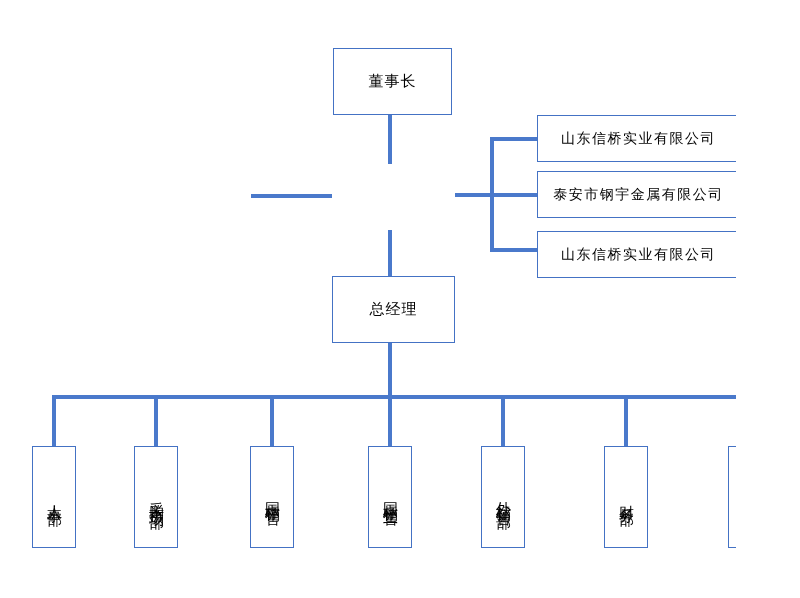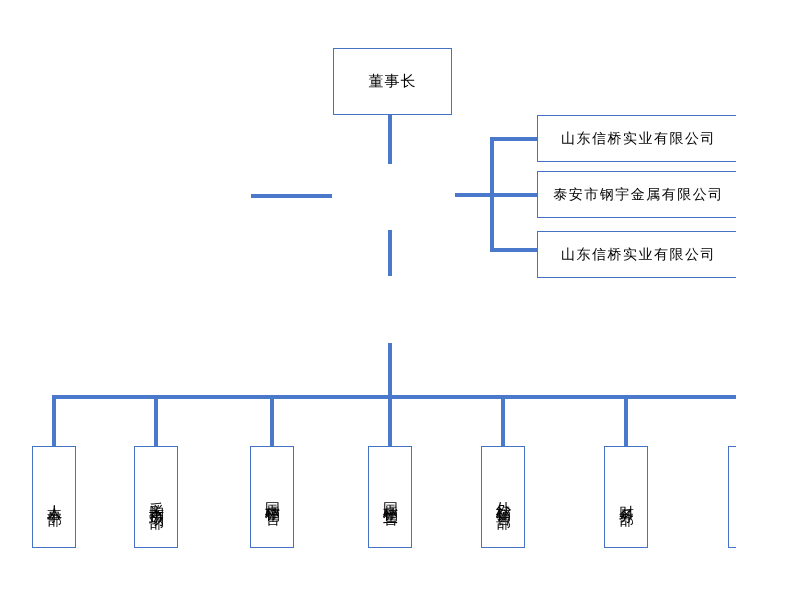--- a/index.html
+++ b/index.html
@@ -104,20 +104,23 @@
   <div class="line c-drop c-drop4"></div>
   <div class="line c-drop c-drop5"></div>
   <div class="line c-drop c-drop6"></div>
 
   <div class="node n-chairman">
     <span>董事长</span>
   </div>
 
 
 
+  <div class="node n-gm">
+    <span>总经理</span>
+  </div>
 
   <div class="node company n-sub1">
     <span>山东信桥实业有限公司</span>
   </div>
   <div class="node company n-sub2">
     <span>泰安市钢宇金属有限公司</span>
   </div>
   <div class="node company n-sub3">
     <span>山东信桥实业有限公司</span>
   </div>

